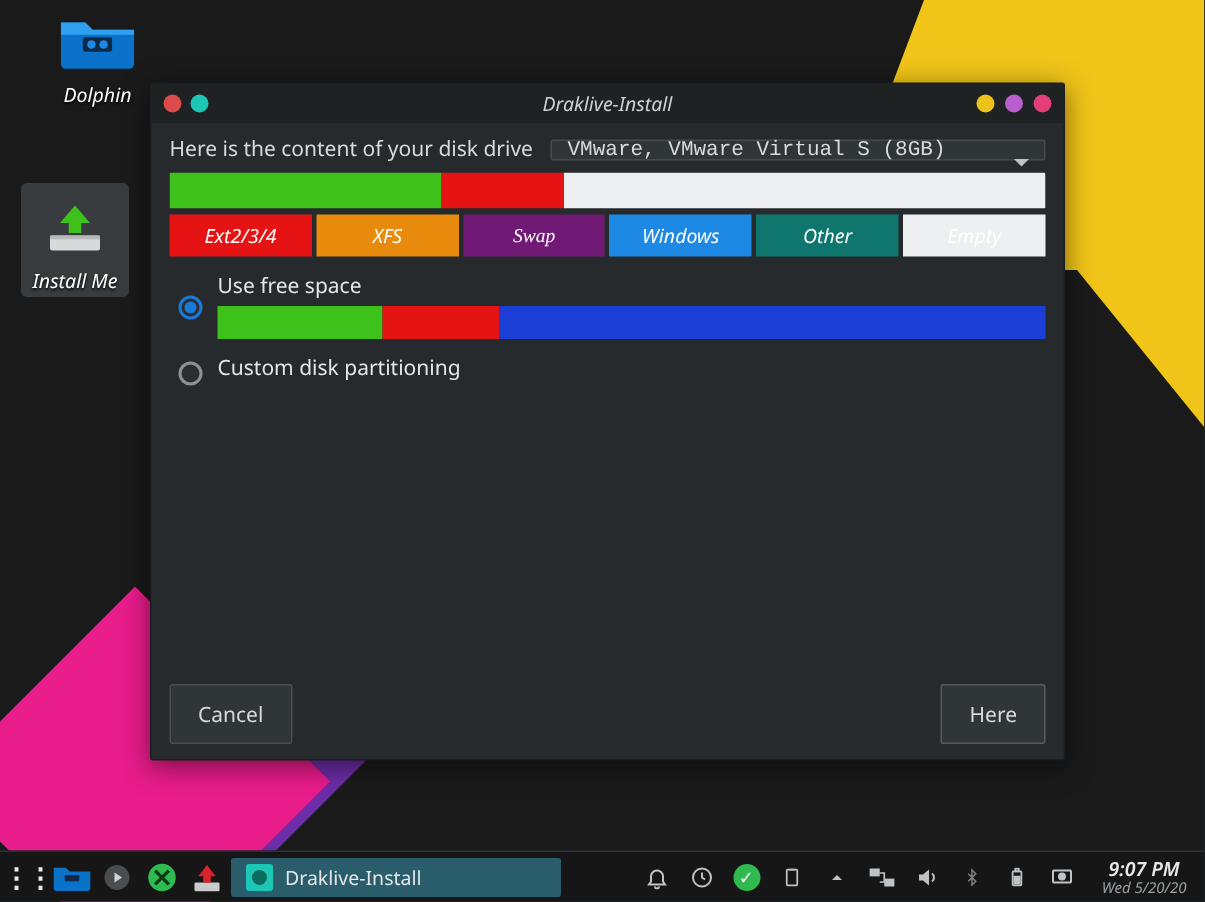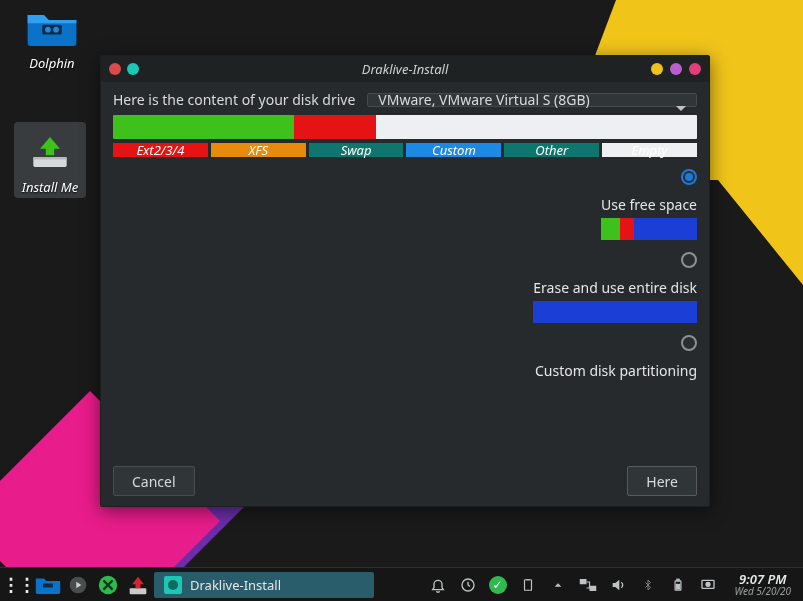--- a/index.html
+++ b/index.html
@@ -39,52 +39,52 @@
 .dot { width:12px; height:12px; border-radius:50%; }
 .dot-red { background:#dc4b4b; }
 .dot-cyan { background:#1cc7b5; }
 .dot-yellow { background:#edc21a; }
 .dot-purple { background:#b85fcd; }
 .dot-pink { background:#e33d7a; }
 
 .window-body { flex:1; padding: 8px 12px 10px; display:flex; flex-direction:column; }
 .row-disk { display:flex; align-items:center; gap:12px; margin-bottom:6px; }
 .row-disk-label { color:#d8dadb; font-size:14px;text-align:right; }
-.disk-select { flex:1; height:14px; background:#303537; border:1px solid #454a4c; color:#d8dadb; padding:0 28px 0 10px; font-size:14px; border-radius:2px; position:relative; cursor:pointer; display:flex; align-items:center; }
+.disk-select { flex:1; height:14px; background:#303537; border:1px solid #454a4c; color:#d8dadb; padding:0 28px 0 10px; font-size:14px; border-radius:2px; position:relative; cursor:pointer; display:flex; align-items:center;font-family:Liberation Mono, monospace; }
 .disk-select::after { content:""; position:absolute; right:10px; top:12px; border:5px solid transparent; border-top-color:#bfc3c5; }
 
 .partbar { height:24px; width:100%; display:flex; border-radius:1px; overflow:hidden; margin-bottom:4px; }
 .seg { height:100%; }
 .seg-green { background:#3ec11a; }
 .seg-red { background:#e51313; }
 .seg-white { background:#eeeff0; }
 .seg-blue { background:#1b3fd6; }
 
 .legend { display:flex; gap:3px; margin-bottom:10px; }
-.legend .lg { flex:1; height:14px; display:flex; align-items:center; justify-content:center; color:#fff; font-size:13px; font-style:italic; }
+.legend .lg { flex:1; height:28px; display:flex; align-items:center; justify-content:center; color:#fff; font-size:13px; font-style:italic; }
 .lg-red   { background:#e51313; }
 .lg-orange{ background:#e88b0d; }
-.lg-green { background:#0f766e; }
+.lg-green { background:#701a75;font-family:Liberation Serif, serif; }
 .lg-blue  { background:#1e88e5; }
 .lg-gray  { background:#0f766e; }
 .lg-white { background:#eeeff0; color:#a4a6a7; }
 
 .wizard-text { color:#d8dadb; font-size:14px; margin-bottom:10px; }
 
 .options { display:flex; flex-direction:column; gap:10px; margin-left:6px; }
-.opt { display:flex; align-items:flex-end; gap:10px;flex-direction:column; }
+.opt { display:flex; align-items:center; gap:10px; }
 .radio { width:16px; height:16px; border:2px solid #8d9193; border-radius:50%; background:#2a2e30; margin-top:2px; cursor:pointer; display:flex; align-items:center; justify-content:center; flex-shrink:0; }
 .radio.checked { border-color:#1a7ad9; }
 .radio.checked::after { content:""; width:8px; height:8px; border-radius:50%; background:#1a7ad9; }
 .opt-body { flex:1; }
 .opt-label { color:#e4e6e7; font-size:14px; margin-bottom:4px; cursor:pointer; }
 .opt-bar { height:22px; display:flex; }
 
 .window-footer { margin-top:auto; display:flex; justify-content:space-between; padding-top:8px; }
-.btn { height:30px; padding:0 18px; background:#303537; border:1px solid #484d4f; color:#d8dadb; font-size:14px; border-radius:2px; cursor:pointer; display:flex; align-items:center; }
+.btn { height:40px; padding:0 18px; background:#303537; border:1px solid #484d4f; color:#d8dadb; font-size:14px; border-radius:2px; cursor:pointer; display:flex; align-items:center; }
 .btn.primary { border-color:#565b5d; }
 
 
 .taskbar { position:absolute; left:0; right:0; bottom:0; height:34px; background:#161616; border-top:1px solid #2d2f30; display:flex; align-items:center; padding:0 4px; gap:2px; }
 .tb-btn { width:28px; height:28px; display:flex; align-items:center; justify-content:center; color:#bfc3c5; cursor:pointer; border-radius:2px; }
 .task-active { display:flex; align-items:center; gap:8px; background:#2a5d6b; height:26px; padding:0 10px; min-width:220px; border-radius:2px; color:#e4e6e7; font-size:13px; cursor:pointer; }
 .task-active .task-icon { width:18px; height:18px; background:#1cc7b5; border-radius:2px; display:flex; align-items:center; justify-content:center; }
 .spacer { flex:1; }
 .tray { display:flex; align-items:center; gap:8px; color:#bfc3c5; }
 .tray .tb-btn { width:22px; }
@@ -96,21 +96,21 @@
 .badge-green { width:18px; height:18px; background:#2fb94f; border-radius:50%; display:flex; align-items:center; justify-content:center; color:#fff; font-size:12px; }
 </style>
 </head>
 <body>
 
 <div class="bg-shape bg-yellow"></div>
 <div class="bg-shape bg-yellow2"></div>
 <div class="bg-shape bg-purple"></div>
 <div class="bg-shape bg-pink"></div>
 
-<div class="desktop-icon" style="left:16px; top:4px;">
+<div class="desktop-icon" style="left:29px; top:4px;">
   <div class="icon-box folder-icon">
     <svg viewBox="0 0 64 48">
         <path fill="#0a72c9" d="M2 8h20l6 6h34v28a4 4 0 0 1-4 4H6a4 4 0 0 1-4-4z"></path>
         <path fill="#2f9ff0" d="M2 8h20l6 6h34v4H2z"></path>
         <rect x="20" y="20" width="24" height="12" rx="2" fill="#0d2b46"></rect>
         <circle cx="27" cy="26" r="3.5" fill="#1e88e5"></circle>
         <circle cx="37" cy="26" r="3.5" fill="#1e88e5"></circle>
       </svg>
   </div>
   <div>Dolphin</div>
@@ -152,49 +152,40 @@
     <div class="partbar">
       <div class="seg seg-green" style="width:31%"></div>
       <div class="seg seg-red" style="width:14%"></div>
       <div class="seg seg-white" style="width:55%"></div>
     </div>
 
     <div class="legend">
       <div class="lg lg-red">Ext2/3/4</div>
       <div class="lg lg-orange">XFS</div>
       <div class="lg lg-green">Swap</div>
-      <div class="lg lg-blue">Custom</div>
+      <div class="lg lg-blue">Windows</div>
       <div class="lg lg-gray">Other</div>
       <div class="lg lg-white">Empty</div>
     </div>
 
 
     <div class="options">
       <div class="opt">
         <div class="radio checked"></div>
         <div class="opt-body">
           <div class="opt-label">Use free space</div>
           <div class="opt-bar">
             <div class="seg seg-green" style="width:20%"></div>
             <div class="seg seg-red" style="width:14%"></div>
             <div class="seg seg-blue" style="width:66%"></div>
           </div>
         </div>
       </div>
 
 
-      <div class="opt">
-        <div class="radio"></div>
-        <div class="opt-body">
-          <div class="opt-label">Erase and use entire disk</div>
-          <div class="opt-bar">
-            <div class="seg seg-blue" style="width:100%"></div>
-          </div>
-        </div>
-      </div>
 
       <div class="opt">
         <div class="radio"></div>
         <div class="opt-body">
           <div class="opt-label">Custom disk partitioning</div>
         </div>
       </div>
     </div>
 
     <div class="window-footer">

